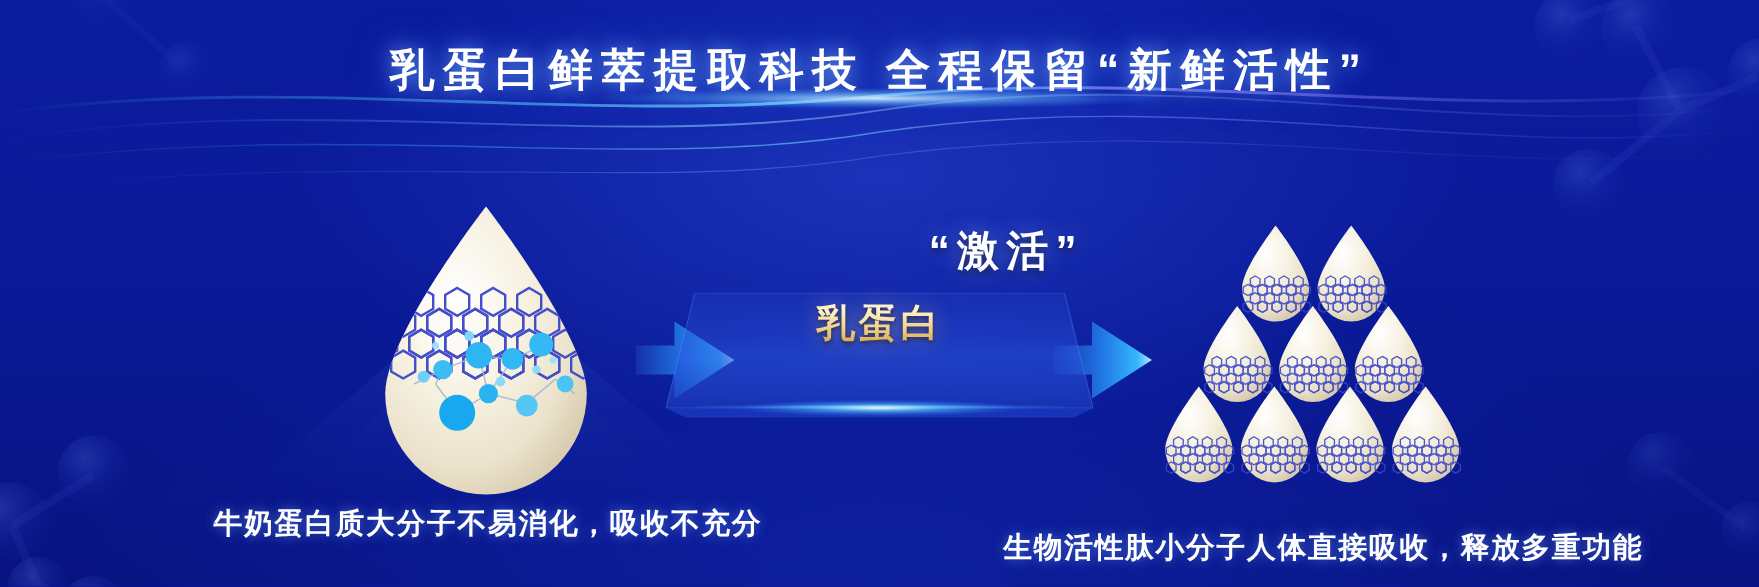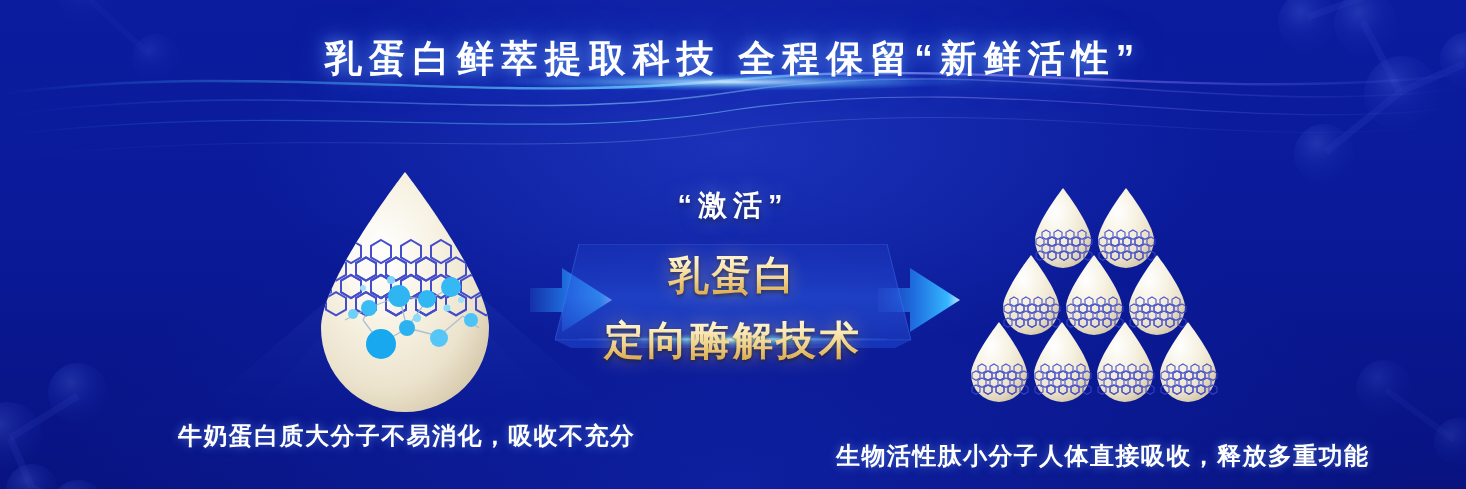--- a/index.html
+++ b/index.html
@@ -44,35 +44,35 @@
   
   .drop-wrap{position:absolute;}
   .drop-wrap svg{display:block;overflow:visible;}
 
   
   .arrow{position:absolute;}
 
   
   .center-block{position:absolute;left:563px;top:186px;width:340px;height:175px;}
   .activate{
-    position:absolute;left:0;top:0;width:340px;text-align:center;
-    font-size:29px;font-weight:700;color:#fff;letter-spacing:6px;
+    position:absolute;left:0;top:0;width:340px;text-align:right;
+    font-size:35px;font-weight:700;color:#fff;letter-spacing:6px;
     text-shadow:0 3px 7px rgba(0,0,20,.55),0 0 18px rgba(150,200,255,.5);
     white-space:nowrap;
   }
   .panel{position:absolute;left:-8px;top:58px;width:356px;height:112px;}
   .gold-lines{position:absolute;left:0;top:62px;width:340px;text-align:center;}
   .gold{
     display:block;font-weight:700;letter-spacing:3px;white-space:nowrap;
     background:linear-gradient(180deg,#fff8e3 0%,#fdeec0 28%,#f2d38d 56%,#e0b257 80%,#d9a842 100%);
     -webkit-background-clip:text;background-clip:text;
     color:transparent;-webkit-text-fill-color:transparent;
     filter:drop-shadow(0 2px 2px rgba(25,20,0,.55)) drop-shadow(0 0 9px rgba(255,215,130,.35));
   }
-  .gold.l1{font-size:40px;margin-bottom:10px;}
+  .gold.l1{font-size:32px;margin-bottom:20px;}
   .gold.l2{font-size:40px;}
 
   
   .caption{
     position:absolute;font-size:24px;color:#ffffff;font-weight:600;
     letter-spacing:1.4px;white-space:nowrap;
     text-shadow:0 0 10px rgba(120,175,255,.55);
   }
   .caption.left{left:178px;top:420px;}
   .caption.right{left:836px;top:420px;margin-top:20px;}
@@ -300,21 +300,20 @@
         <polygon points="24,0 332,0 356,96 0,96" fill="url(#pnl)"></polygon>
         <polygon points="24,0 332,0 356,96 0,96" fill="none" stroke="#4f8dff" stroke-opacity=".35" stroke-width="1"></polygon>
         <polygon points="0,96 356,96 340,104 16,104" fill="#1b3fc6" opacity=".7"></polygon>
         <rect x="24" y="94" width="308" height="2.4" fill="url(#edge)"></rect>
         <ellipse cx="178" cy="96" rx="120" ry="7" fill="url(#baseGlow)"></ellipse>
       </svg>
     </div>
 
     <div class="gold-lines">
       <span class="gold l1">乳蛋白</span>
-      <span class="gold l2">定向酶解技术</span>
     </div>
   </div>
 
   <div class="layer">
     <svg width="1466" height="489" viewBox="0 0 1466 489" style="position:absolute;left:0;top:0;">
       <defs>
         <radialGradient id="dropSm" cx="36%" cy="30%" r="74%">
           <stop offset="0%" stop-color="#ffffff"></stop>
           <stop offset="45%" stop-color="#f6f1e1"></stop>
           <stop offset="80%" stop-color="#eae1c9"></stop>

